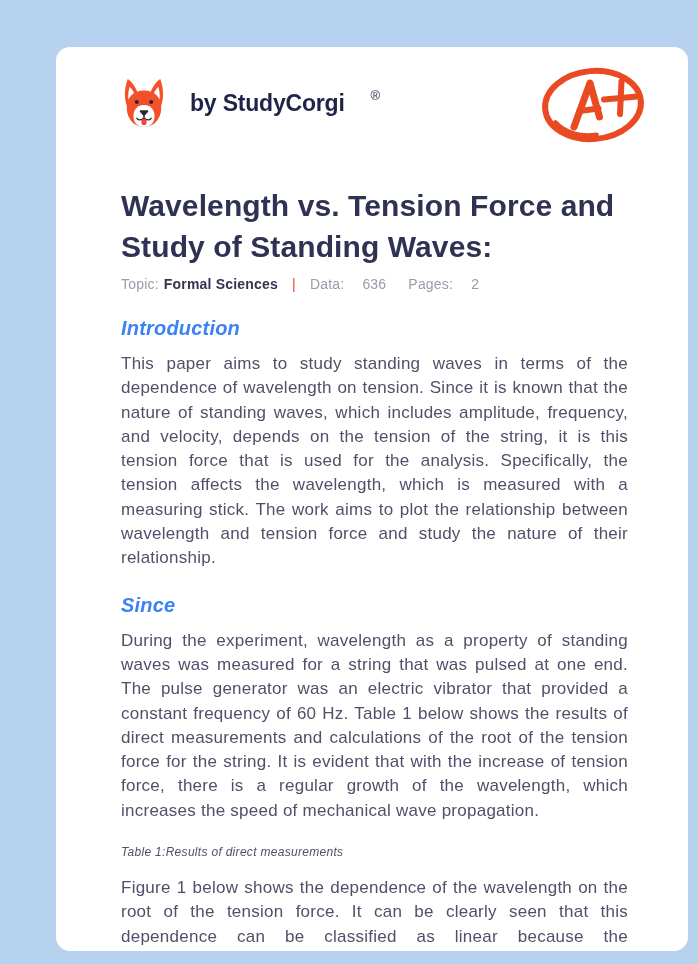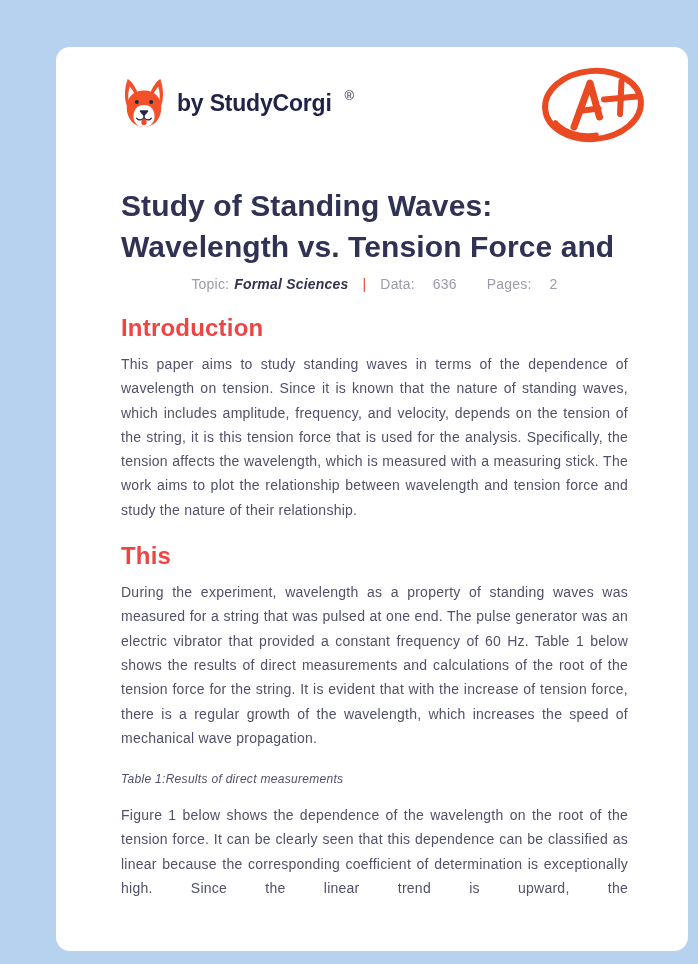--- a/index.html
+++ b/index.html
@@ -11,52 +11,52 @@
     overflow:hidden;
   }
   .card {
     position:absolute; left:56px; top:47px;
     width:632px; height:904px;
     background:#ffffff; border-radius:14px;
     overflow:hidden;
   }
   .content { position:relative; padding:31px 60px 0 65px; }
 
-  .brand { display:flex; align-items:center; gap:10px; height:50px; }
+  .brand { display:flex; align-items:center; gap:23px; height:50px; }
   .brand-text {
     font-size:23px; font-weight:bold; color:#1f2347; letter-spacing:-0.2px;
   }
   .reg { font-size:13px; color:#2a2e4f; position:relative; top:-8px; margin-left:3px; font-weight:normal; }
 
   .grade { position:absolute; top:19px; right:42px; }
 
   h1 {
     margin-top:57px;
     font-size:30px; line-height:41px;
     color:#303254; letter-spacing:0.1px; font-weight:bold;
   }
   h1 .line { display:block; white-space:nowrap; }
 
   .meta {
     margin-top:7px; display:flex; align-items:center;
-    font-size:14px; line-height:20px; color:#9b9bab; letter-spacing:0.2px;justify-content:center;
+    font-size:14px; line-height:20px; color:#9b9bab; letter-spacing:0.2px;
   }
-  .meta .topic-link { color:#33334f; font-weight:bold; margin-left:5px; text-decoration:none; cursor:pointer;font-style:italic; }
+  .meta .topic-link { color:#33334f; font-weight:bold; margin-left:5px; text-decoration:none; cursor:pointer; }
   .meta .divider { color:#e8442a; margin:0 14px; }
   .meta .val { margin-left:18px; }
-  .meta .pages-group { margin-left:30px; }
+  .meta .pages-group { margin-left:22px; }
 
   h2 {
     margin-top:22px;
-    font-size:24px; line-height:24px;
-    color:#ef4444; letter-spacing:0.2px; font-weight:bold;
+    font-size:20px; line-height:24px;
+    color:#3b82f6; letter-spacing:0.2px; font-weight:bold;font-style:italic;
   }
   p.body {
     margin-top:12px;
-    font-size:14px; line-height:24.3px;
+    font-size:17px; line-height:24.3px;
     color:#50506a; letter-spacing:0.25px;
     text-align:justify;
   }
   p.body.truncated { text-align-last:justify; }
   p.caption {
     margin-top:17px;
     font-size:12px; line-height:24px;
     font-style:italic; color:#50506a; letter-spacing:0.3px;
   }
 </style>
@@ -89,36 +89,36 @@
         <ellipse cx="53" cy="39" rx="48" ry="34" fill="none" stroke="#e94a22" stroke-width="6"></ellipse>
         <path d="M14 53 C 22 64, 38 70, 54 69" fill="none" stroke="#e94a22" stroke-width="4.5" stroke-linecap="round"></path>
       </g>
       <path d="M34 61 L50 17 L59.5 51" fill="none" stroke="#e94a22" stroke-width="7" stroke-linecap="round" stroke-linejoin="round"></path>
       <path d="M39.5 45 L58.5 42.5" fill="none" stroke="#e94a22" stroke-width="6" stroke-linecap="round"></path>
       <path d="M64 33.5 L97 30.5" fill="none" stroke="#e94a22" stroke-width="6" stroke-linecap="round"></path>
       <path d="M81.5 15.5 L80 48" fill="none" stroke="#e94a22" stroke-width="6" stroke-linecap="round"></path>
     </svg>
 
     <h1>
+      <span class="line">Wavelength vs. Tension Force and</span>
       <span class="line">Study of Standing Waves:</span>
-      <span class="line">Wavelength vs. Tension Force and</span>
     </h1>
 
     <div class="meta">
       <span>Topic:</span>
       <a class="topic-link">Formal Sciences</a>
       <span class="divider">|</span>
       <span>Data:</span>
       <span class="val">636</span>
       <span class="pages-group">Pages:</span>
       <span class="val">2</span>
     </div>
 
     <h2>Introduction</h2>
     <p class="body">This paper aims to study standing waves in terms of the dependence of wavelength on tension. Since it is known that the nature of standing waves, which includes amplitude, frequency, and velocity, depends on the tension of the string, it is this tension force that is used for the analysis. Specifically, the tension affects the wavelength, which is measured with a measuring stick. The work aims to plot the relationship between wavelength and tension force and study the nature of their relationship.</p>
 
-    <h2>This</h2>
+    <h2>Since</h2>
     <p class="body">During the experiment, wavelength as a property of standing waves was measured for a string that was pulsed at one end. The pulse generator was an electric vibrator that provided a constant frequency of 60 Hz. Table 1 below shows the results of direct measurements and calculations of the root of the tension force for the string. It is evident that with the increase of tension force, there is a regular growth of the wavelength, which increases the speed of mechanical wave propagation.</p>
     <p class="caption">Table 1:Results of direct measurements</p>
     <p class="body truncated">Figure 1 below shows the dependence of the wavelength on the root of the tension force. It can be clearly seen that this dependence can be classified as linear because the corresponding coefficient of determination is exceptionally high. Since the linear trend is upward, the</p>
 
   </div>
 </div>
 
 </body></html>

